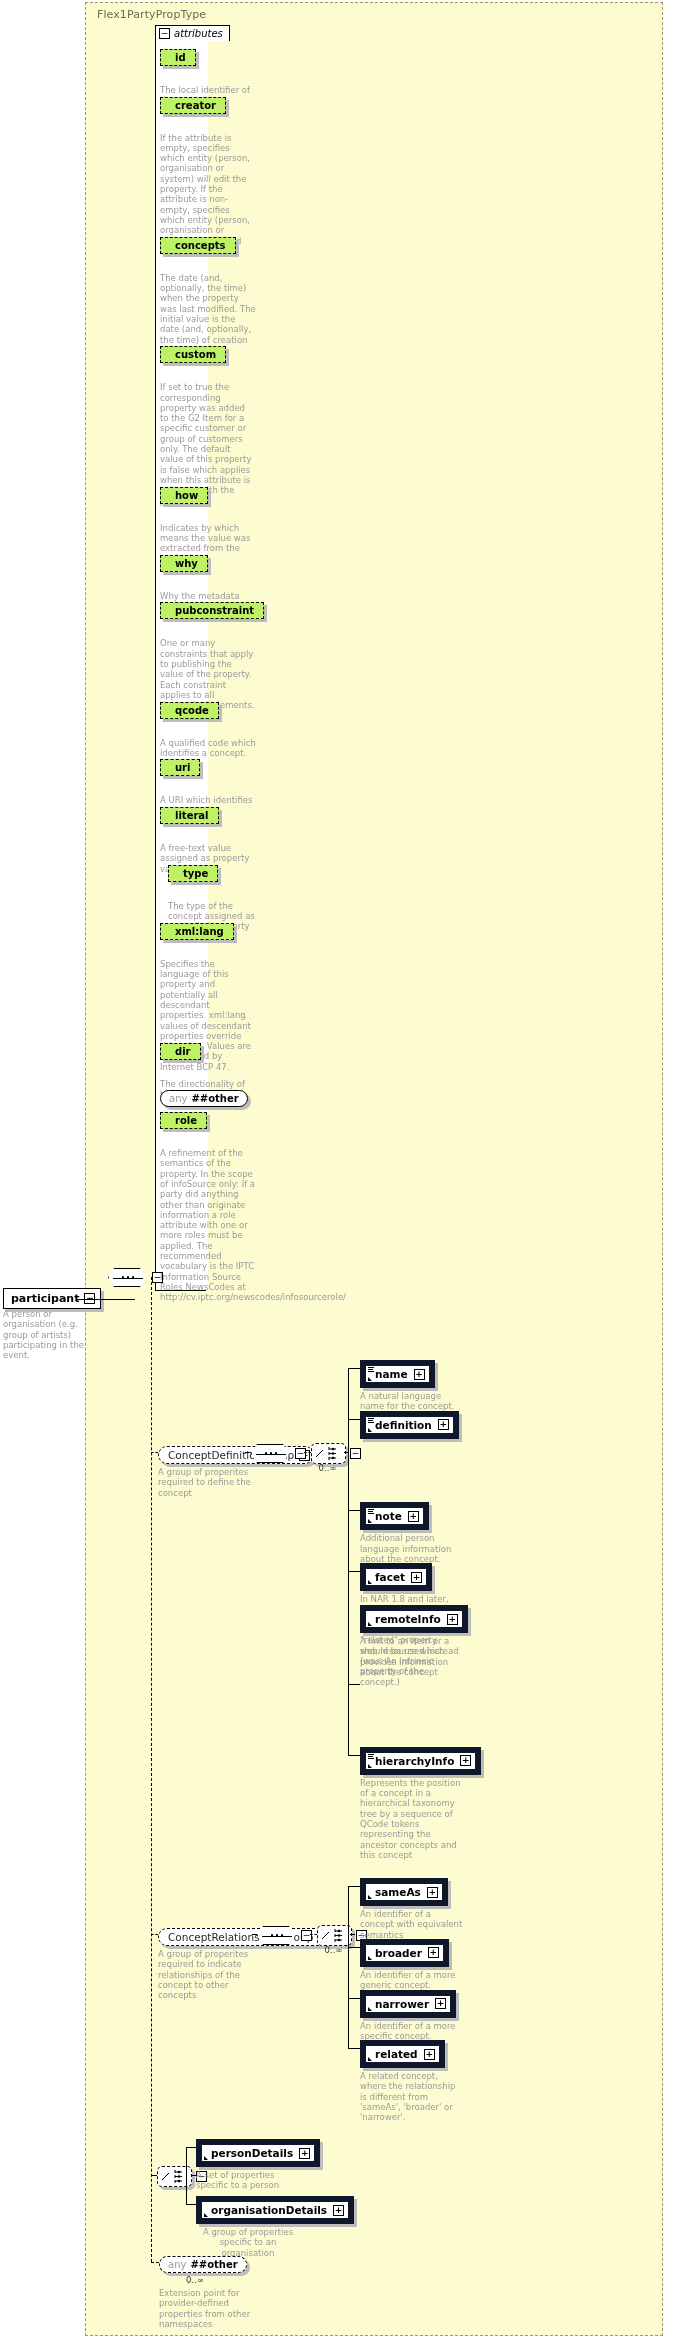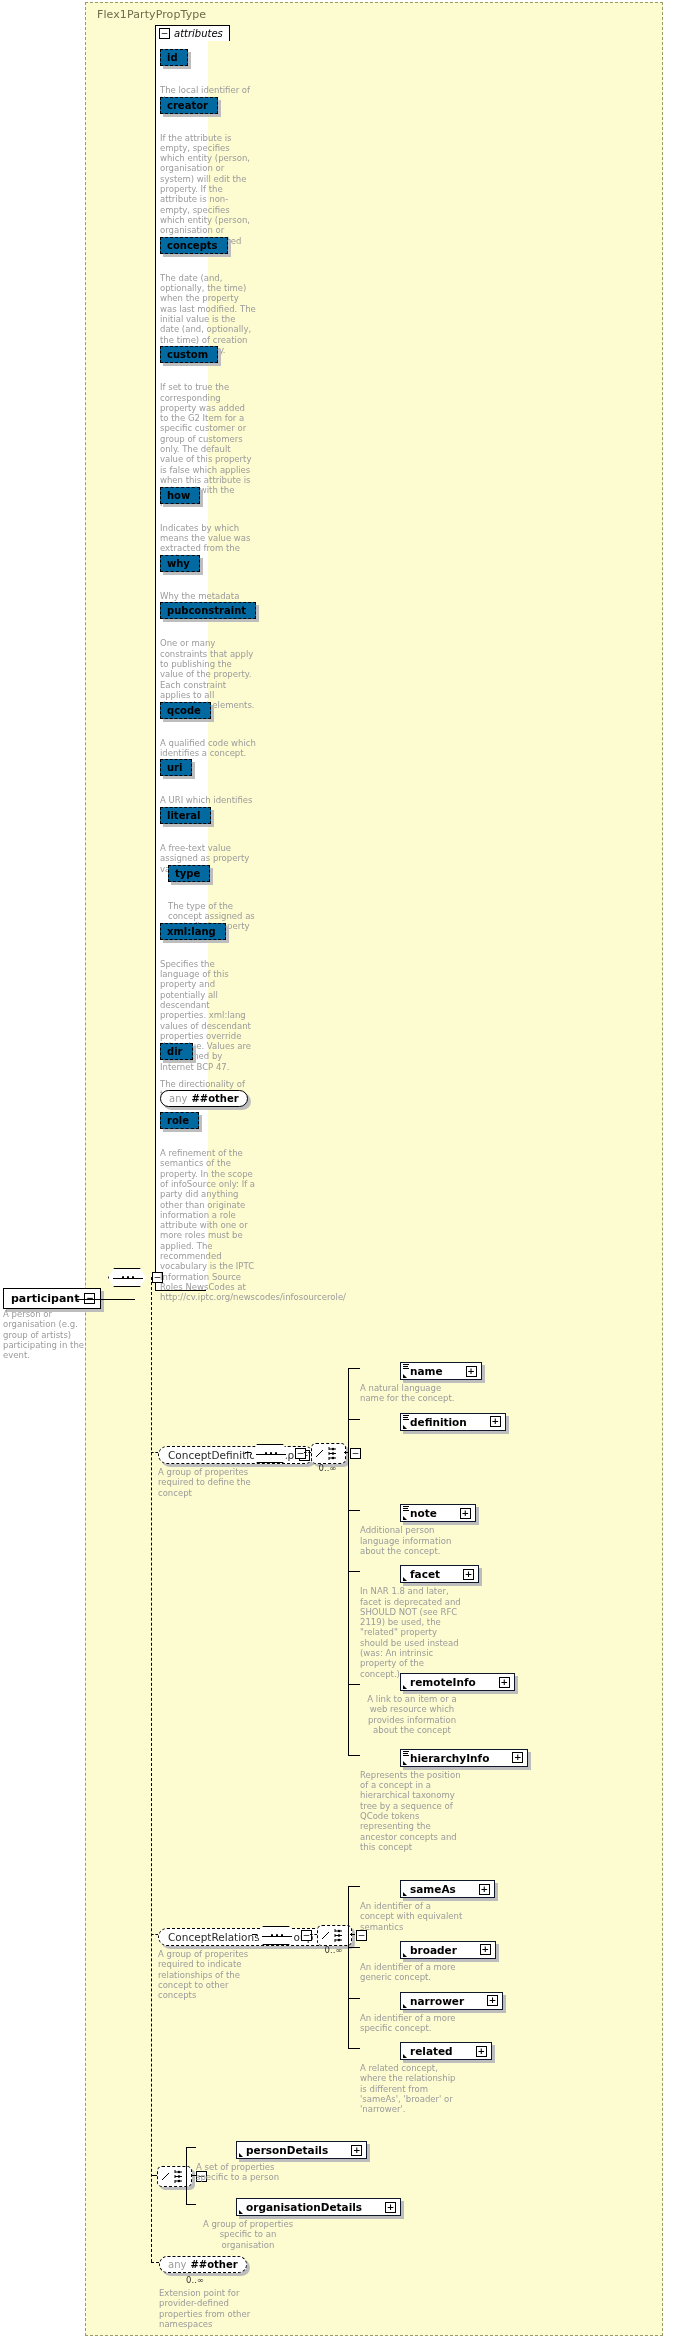--- a/index.html
+++ b/index.html
@@ -37,22 +37,22 @@
     font-size:9px;line-height:7px;color:#000;flex:none;
     font-family:"DejaVu Sans",sans-serif;
   }
 
   
   .attr{position:absolute;}
   .attr .node{
     position:relative;
     display:inline-block;
     border:1px dashed #000;
-    background:#0369a1;
-    padding:2px 9px 2px 6px;
+    background:#bef264;
+    padding:2px 9px 2px 14px;
     font-size:10px; font-weight:bold; color:#000;
     white-space:nowrap;
     box-shadow:3px 3px 0 0 #bdbdbd;
   }
   .attr .desc{
     margin-top:19px;
     font-size:8.5px; line-height:10.3px; color:#9b9b9b;
     width:96px;
   }
 
@@ -79,27 +79,26 @@
     font-size:11px;font-weight:bold;color:#000;white-space:nowrap;
     box-shadow:3px 3px 0 0 #bdbdbd;
   }
   .root-el .desc{
     font-size:8.5px;line-height:10.3px;color:#9b9b9b;width:90px;
   }
 
   
   .el{position:absolute;}
   .el .node{
-    display:inline-flex;align-items:center;gap:23px;
-    border:1px solid #0f172a; background:#fff;
+    display:inline-flex;align-items:center;gap:6px;
+    border:6px solid #0f172a; background:#fff;
     padding:2px 4px 2px 9px;
     font-size:10.5px;font-weight:bold;color:#000;white-space:nowrap;
     box-shadow:3px 3px 0 0 #bdbdbd;
     position:relative;
-    margin-left:40px;
   }
   .el .desc{
     margin-top:3px;font-size:8.5px;line-height:10.3px;color:#9b9b9b;width:104px;
   }
   
   .arrowmark{
     position:absolute; left:1.5px; bottom:1px;
     width:5px;height:5px;
   }
   .arrowmark:before{
@@ -286,21 +285,21 @@
           <span>note</span>
           <span class="boxicon">+</span>
         </div><div class="desc">Additional person language information about the concept.</div></div>
       <div class="ln h" style="left:348px;top:1510.3999999999999px;width:12px;"></div>
       <div class="el" style="left:360px;top:1563.3px;"><div class="node">
           <span class="arrowmark"></span>
           <span>facet</span>
           <span class="boxicon">+</span>
         </div><div class="desc">In NAR 1.8 and later, facet is deprecated and SHOULD NOT (see RFC 2119) be used, the "related" property should be used instead (was: An intrinsic property of the concept.)</div></div>
       <div class="ln h" style="left:348px;top:1571.3px;width:12px;"></div>
-      <div class="el" style="left:360px;top:1671px;text-align:center;"><div class="node">
+      <div class="el" style="left:360px;top:1605px;"><div class="node">
           <span class="arrowmark"></span>
           <span>remoteInfo</span>
           <span class="boxicon">+</span>
         </div><div class="desc">A link to an item or a web resource which provides information about the concept</div></div>
       <div class="ln h" style="left:348px;top:1683.7px;width:12px;"></div>
       <div class="el" style="left:360px;top:1746.9px;"><div class="node">
           <span class="linesmark">
             <span></span>
             <span></span>
             <span></span>

